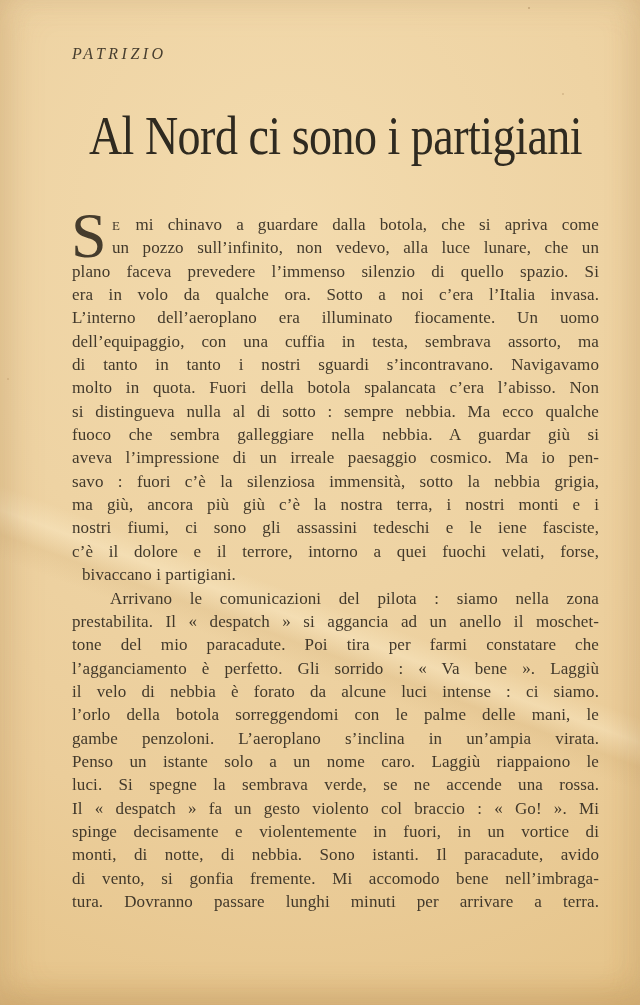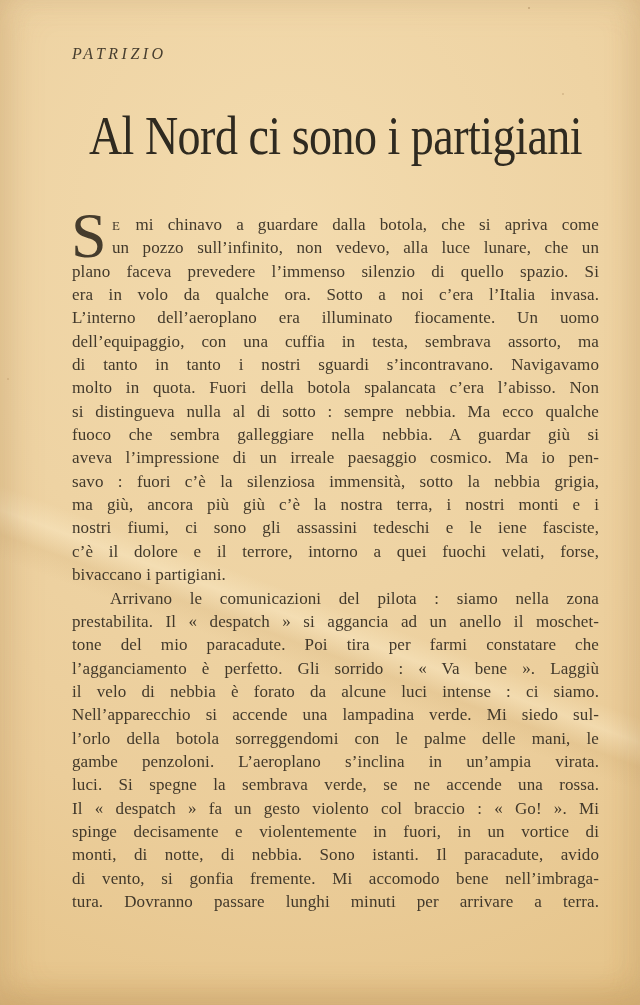--- a/index.html
+++ b/index.html
@@ -68,21 +68,21 @@
     letter-spacing: 0.1px;
   }
   .para { position: relative; }
   .line {
     height: 23.35px;
     line-height: 23.35px;
     text-align: justify;
     text-align-last: justify;
     overflow: hidden;
   }
-  .line.short-last { text-align-last: left; }
+  .line.short-last { text-align-last: left; margin-left: 10px; }
   .line.indented { padding-left: 38px; }
   .line.dc-inset { padding-left: 40px; }
   .line.first-line::first-letter {
     font-size: 13px;
     letter-spacing: 1.5px;
   }
   .dropcap {
     position: absolute;
     left: -1px;
     top: 0px;
@@ -116,23 +116,23 @@
         <div class="line">nostri fiumi, ci sono gli assassini tedeschi e le iene fasciste,</div>
         <div class="line">c’è il dolore e il terrore, intorno a quei fuochi velati, forse,</div>
         <div class="line short-last">bivaccano i partigiani.</div>
       </div>
       <div class="para">
         <div class="line indented">Arrivano le comunicazioni del pilota : siamo nella zona</div>
         <div class="line">prestabilita. Il « despatch » si aggancia ad un anello il moschet-</div>
         <div class="line">tone del mio paracadute. Poi tira per farmi constatare che</div>
         <div class="line">l’agganciamento è perfetto. Gli sorrido : « Va bene ». Laggiù</div>
         <div class="line">il velo di nebbia è forato da alcune luci intense : ci siamo.</div>
-        <div class="line">Nell’apparecchio si accende una lampadina verde. Mi siedo sul-</div>
         <div class="line">l’orlo della botola sorreggendomi con le palme delle mani, le</div>
         <div class="line">gambe penzoloni. L’aeroplano s’inclina in un’ampia virata.</div>
+        <div class="line">Penso un istante solo a un nome caro. Laggiù riappaiono le</div>
         <div class="line">luci. Si spegne la sembrava verde, se ne accende una rossa.</div>
         <div class="line">Il « despatch » fa un gesto violento col braccio : « Go! ». Mi</div>
         <div class="line">spinge decisamente e violentemente in fuori, in un vortice di</div>
         <div class="line">monti, di notte, di nebbia. Sono istanti. Il paracadute, avido</div>
         <div class="line">di vento, si gonfia fremente. Mi accomodo bene nell’imbraga-</div>
         <div class="line">tura. Dovranno passare lunghi minuti per arrivare a terra.</div>
       </div>
     </div>
 </div>
 

